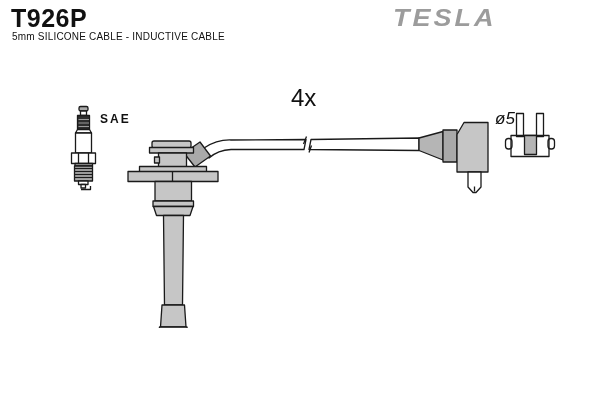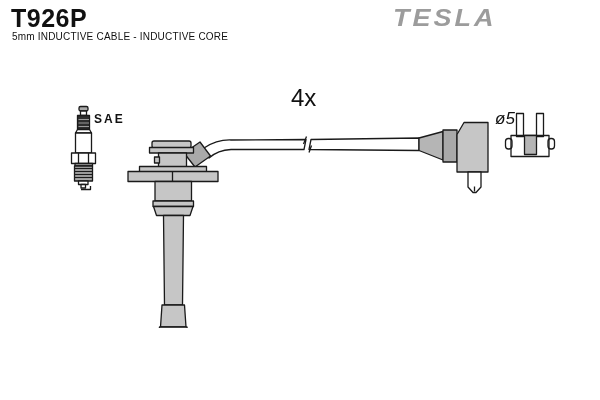--- a/index.html
+++ b/index.html
@@ -25,41 +25,41 @@
   }
   .brand-logo {
     position: absolute; left: 393px; top: 4px;
     font-size: 27px; font-weight: bold; font-style: italic;
     letter-spacing: 3px;
     color: var(--logo-gray, #9c9c9c);
     transform: scaleY(0.92);
     transform-origin: left top;
   }
   .label { position: absolute; color: var(--text-color, #111); }
-  .label-sae { left: 94px; top: 112px; font-size: 12px; font-weight: bold; letter-spacing: 2px; }
+  .label-sae { left: 100px; top: 112px; font-size: 12px; font-weight: bold; letter-spacing: 2px; }
   .label-qty { left: 291px; top: 84px; font-size: 24px; }
   .label-dia { left: 495px; top: 109px; font-size: 17px; font-style: italic; }
 
   
   .s { stroke: var(--outline, #1a1a1a); stroke-width: 1.3; stroke-linejoin: round; fill: none; }
   .f-gray  { fill: var(--boot-fill, #c6c6c6); }
   .f-shade { fill: var(--boot-shade, #a9a9a9); }
   .f-mid   { fill: #b5b5b5; }
   .f-white { fill: #ffffff; }
   .f-dark  { fill: var(--dark-detail, #2e2e2e); }
   .rib-line { stroke: #9a9a9a; stroke-width: 1; }
   .thread-line { stroke: #1a1a1a; stroke-width: 1.2; }
 </style>
 </head>
 <body>
 
 <div class="canvas">
 
   <div class="part-number">T926P</div>
-  <div class="subtitle">5mm INDUCTIVE CABLE - INDUCTIVE CORE</div>
+  <div class="subtitle">5mm SILICONE CABLE - INDUCTIVE CABLE</div>
   <div class="brand-logo">TESLA</div>
 
   <div class="label label-sae">SAE</div>
   <div class="label label-qty">4x</div>
   <div class="label label-dia">ø5</div>
 
   <svg width="600" height="400" viewBox="0 0 600 400">
     <defs>
       <pattern id="hatch" width="4" height="4" patternUnits="userSpaceOnUse" patternTransform="rotate(45)">
         <rect width="4" height="4" fill="#ffffff"></rect>

